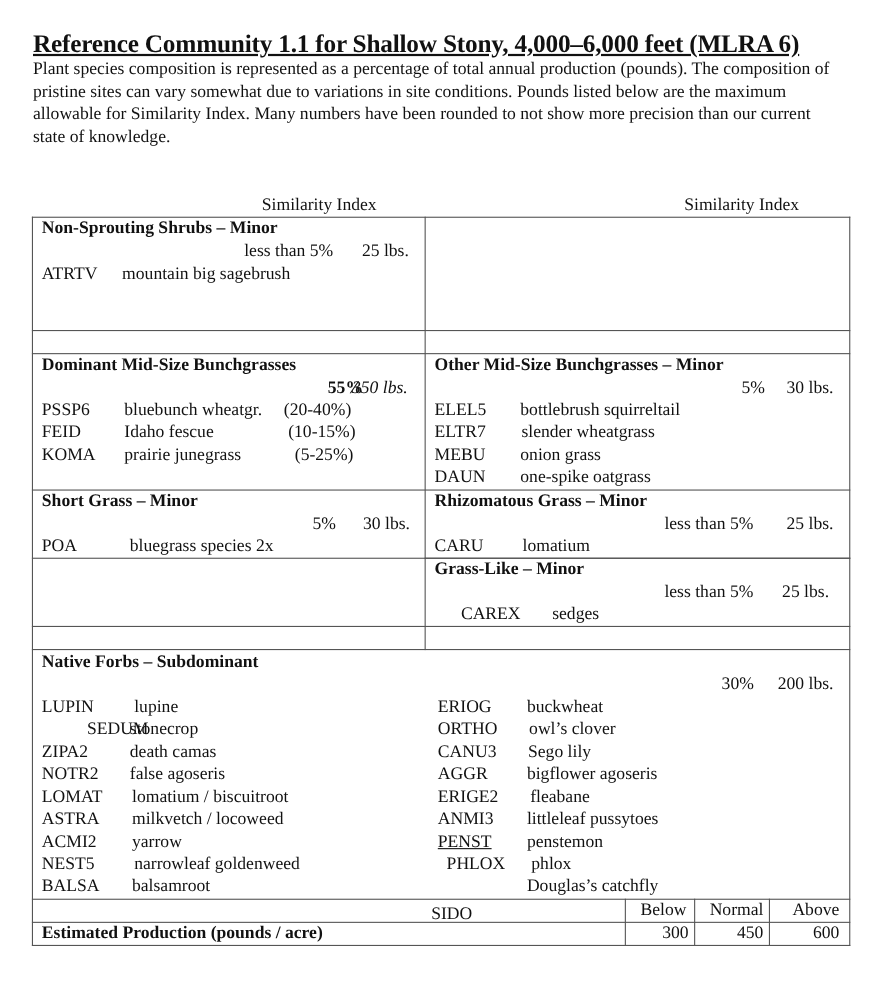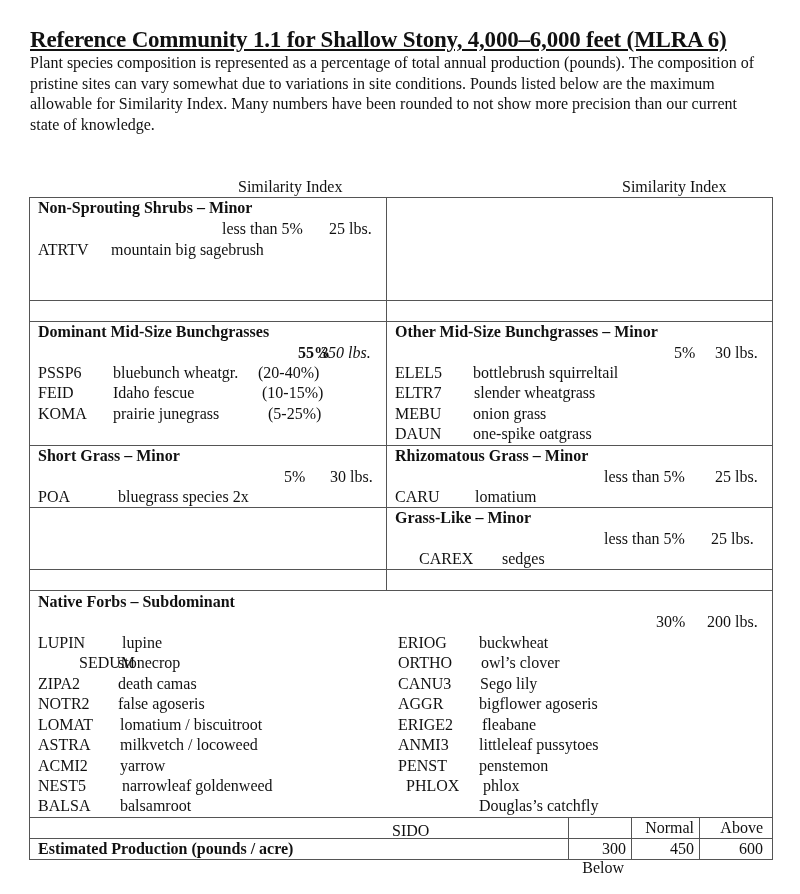--- a/index.html
+++ b/index.html
@@ -138,30 +138,30 @@
   <div class="abs t16" style="left:398px; top:654px;">ORTHO</div>
   <div class="abs t16" style="left:481px; top:654px;">owl’s clover</div>
   <div class="abs t16" style="left:398px; top:675px;">CANU3</div>
   <div class="abs t16" style="left:480px; top:675px;">Sego lily</div>
   <div class="abs t16" style="left:398px; top:695px;">AGGR</div>
   <div class="abs t16" style="left:479px; top:695px;">bigflower agoseris</div>
   <div class="abs t16" style="left:398px; top:716px;">ERIGE2</div>
   <div class="abs t16" style="left:482px; top:716px;">fleabane</div>
   <div class="abs t16" style="left:398px; top:736px;">ANMI3</div>
   <div class="abs t16" style="left:479px; top:736px;">littleleaf pussytoes</div>
-  <div class="abs t16" style="left:398px; top:757px;">PENST</div>
+  <div class="abs t16" style="left:398px; top:757px;text-decoration:underline;">PENST</div>
   <div class="abs t16" style="left:479px; top:757px;">penstemon</div>
   <div class="abs t16" style="left:406px; top:777px;">PHLOX</div>
   <div class="abs t16" style="left:483px; top:777px;">phlox</div>
   <div class="abs t16" style="left:392px; top:797px;margin-top:25px;">SIDO</div>
   <div class="abs t16" style="left:479px; top:797px;">Douglas’s catchfly</div>
 </section>
 
 <section>
-  <div class="abs t16 cell-num" style="left:568px; width:56px; top:819px;margin-top:40px;">Below</div>
+  <div class="abs t16 cell-num" style="left:568px; width:56px; top:819px;">Below</div>
   <div class="abs t16 cell-num" style="left:631px; width:63px; top:819px;">Normal</div>
   <div class="abs t16 cell-num" style="left:699px; width:64px; top:819px;">Above</div>
 
   <div class="abs t16 bold" style="left:38px; top:840px;">Estimated Production (pounds / acre)</div>
   <div class="abs t16 cell-num" style="left:568px; width:58px; top:840px;">300</div>
   <div class="abs t16 cell-num" style="left:631px; width:63px; top:840px;">450</div>
   <div class="abs t16 cell-num" style="left:699px; width:64px; top:840px;">600</div>
 </section>
 
 </body></html>

